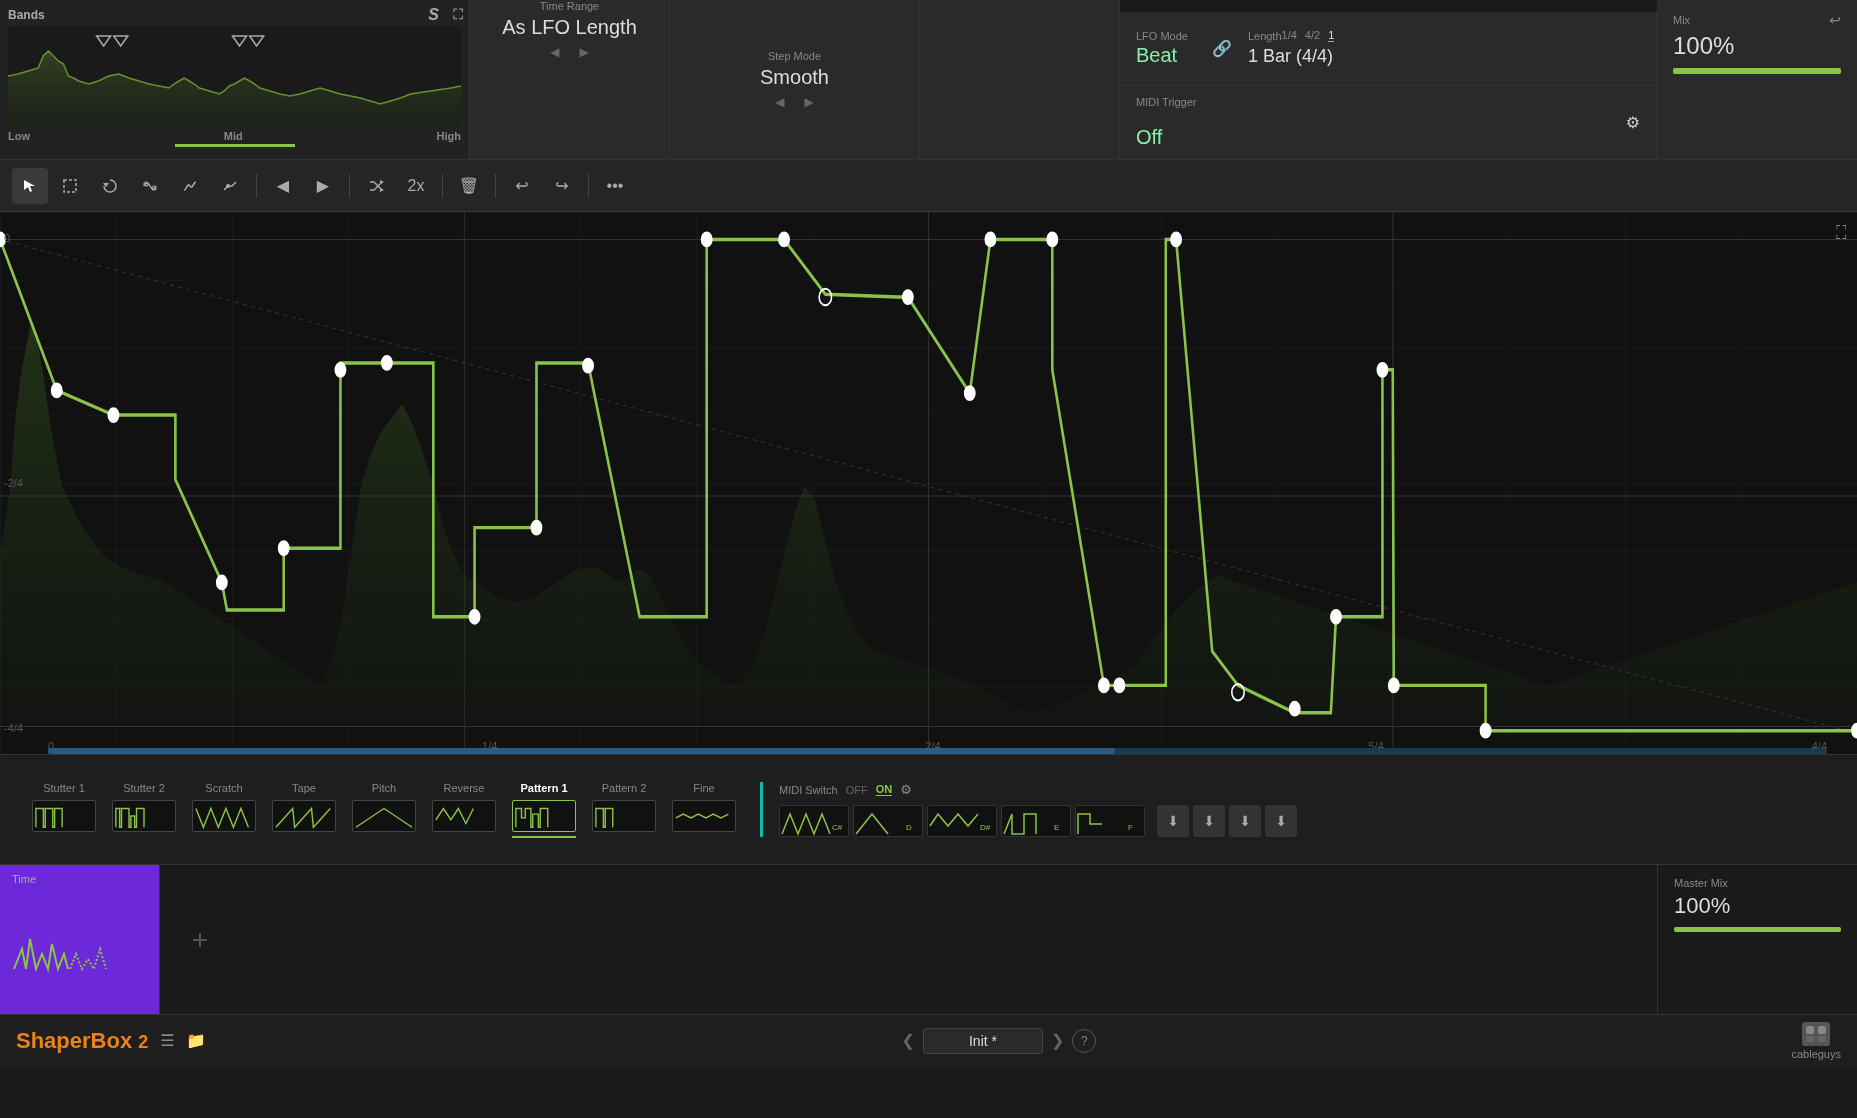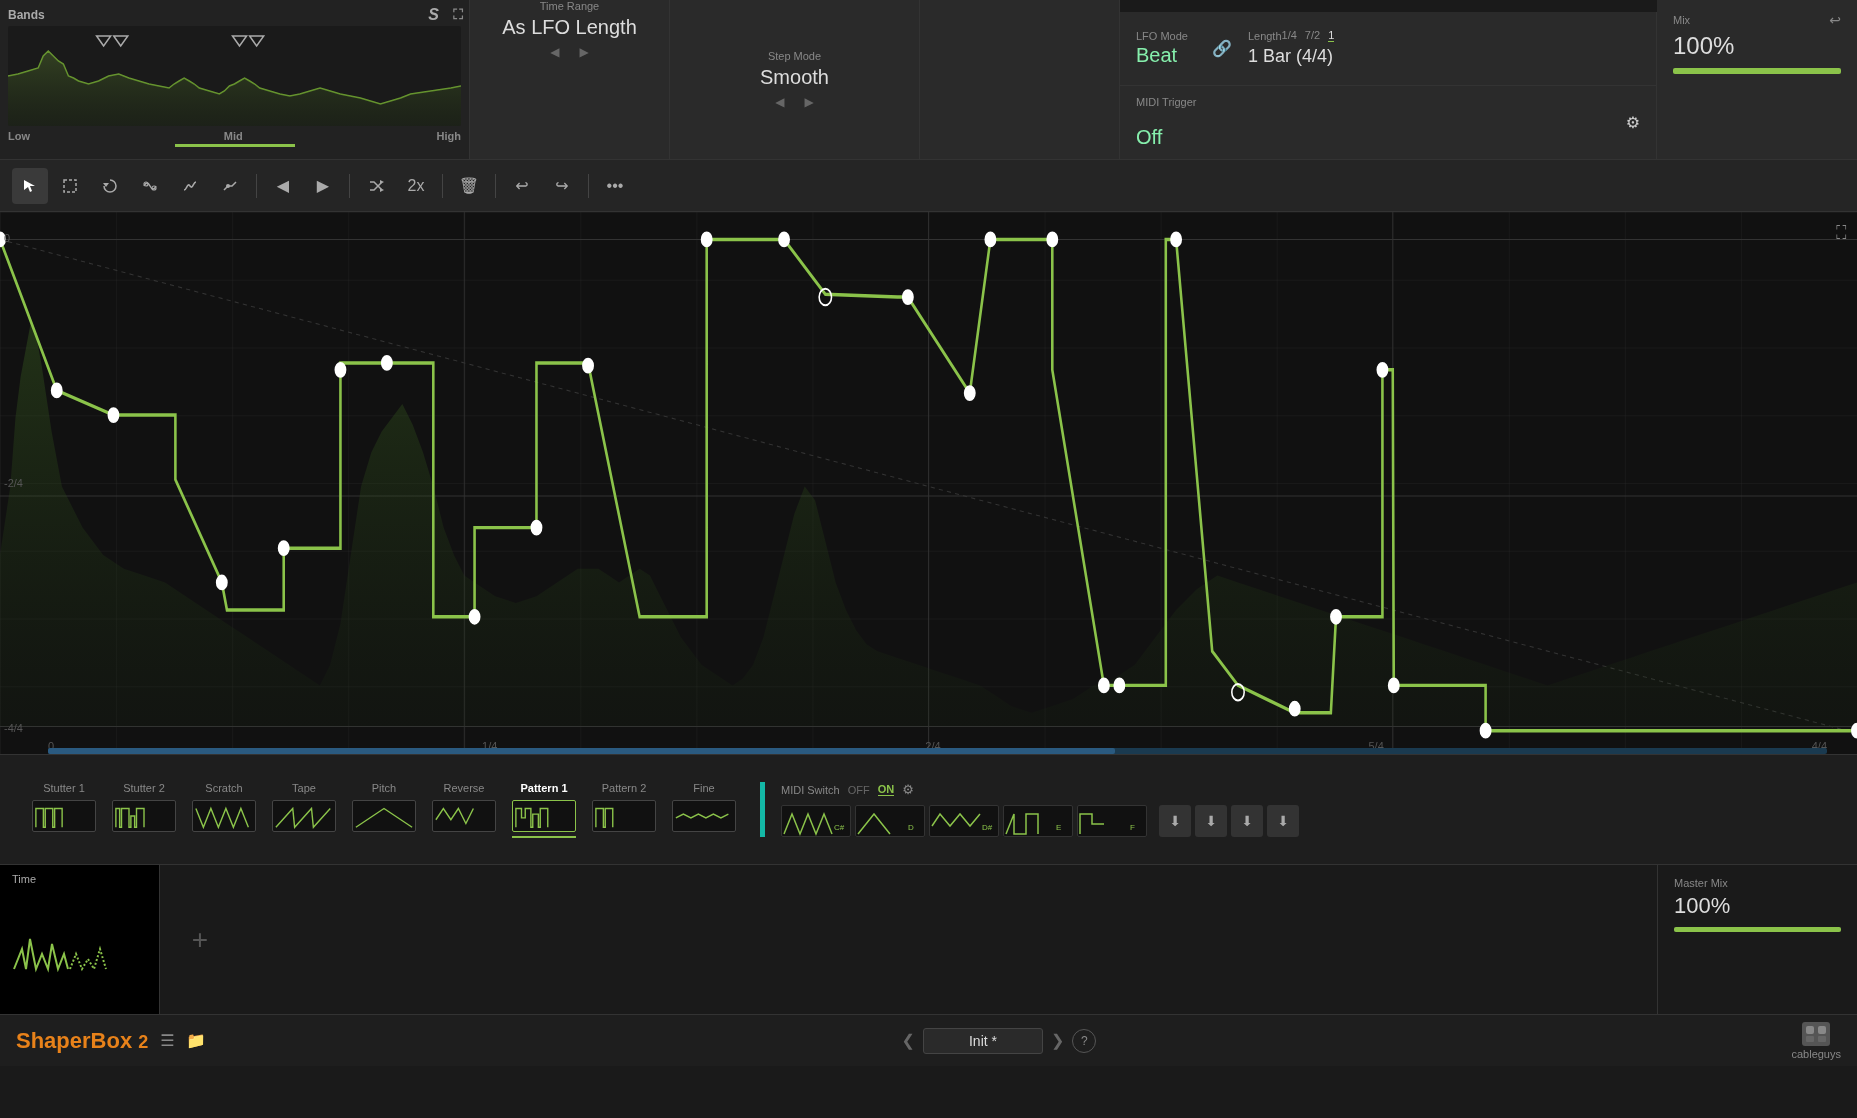--- a/index.html
+++ b/index.html
@@ -278,21 +278,21 @@
     
     .bottom-bar {
       height: 150px;
       background: #1a1a1a;
       border-top: 1px solid #333;
       display: flex;
       align-items: stretch;
     }
     .time-module {
       width: 160px;
-      background: #000000;
+      background: #6d28d9;
       border-right: 1px solid #333;
       display: flex;
       flex-direction: column;
       padding: 8px 12px;
     }
     .time-module-label { font-size: 11px; color: #aaa; margin-bottom: 6px; }
     .time-module-waveform {
       flex: 1;
       display: flex;
       align-items: center;
@@ -495,21 +495,21 @@
         <div style="display:flex; flex-direction:column; gap:2px;">
           <div class="lfo-mode-label">LFO Mode</div>
           <div class="lfo-mode-value">Beat</div>
         </div>
         <span class="link-icon">🔗</span>
         <div class="length-section">
           <div style="display:flex; justify-content:space-between; align-items:center;">
             <span class="length-label">Length</span>
             <span style="display:flex; gap:8px; font-size:11px;">
               <span style="color:#888;">1/4</span>
-              <span style="color:#888;">7/2</span>
+              <span style="color:#888;">4/2</span>
               <span style="color:#ddd; border-bottom:1px solid #8bc34a;">1</span>
             </span>
           </div>
           <div class="length-value">1 Bar (4/4)</div>
         </div>
       </div>
       <div class="lfo-row">
         <div style="display:flex; flex-direction:column; gap:18px;">
           <div class="lfo-mode-label">MIDI Trigger</div>
           <div class="lfo-mode-value">Off</div>
@@ -809,21 +809,21 @@
     <div class="pattern-item">
       <div class="pattern-label">Fine</div>
       <div class="pattern-preview">
         <svg viewBox="0 0 64 32">
             <polyline points="2,18 10,14 18,18 26,14 34,18 42,14 50,18 58,14" fill="none" stroke="#8bc34a" stroke-width="1.5"></polyline>
           </svg>
       </div>
       <div class="pattern-active-indicator"></div>
     </div>
 
-    <div style="display:flex; flex-direction:column; margin-left:16px; border-left:5px solid #14b8a6; padding-left:16px;">
+    <div style="display:flex; flex-direction:column; margin-left:16px; border-left:3px solid #14b8a6; padding-left:16px;">
       <div style="display:flex; align-items:center; gap:8px; margin-bottom:8px;">
         <span style="font-size:11px; color:#888;">MIDI Switch</span>
         <span style="font-size:11px; color:#666; cursor:pointer;">OFF</span>
         <span style="font-size:11px; color:#8bc34a; font-weight:bold; cursor:pointer; border-bottom:1px solid #8bc34a;">ON</span>
         <span style="color:#888; font-size:13px; cursor:pointer;">⚙</span>
       </div>
       <div style="display:flex; gap:4px;">
 
         <div style="display:flex; flex-direction:column; align-items:center; gap:2px;">
           <div style="width:70px; height:32px; background:#111; border:1px solid #333; border-radius:2px; overflow:hidden;">

